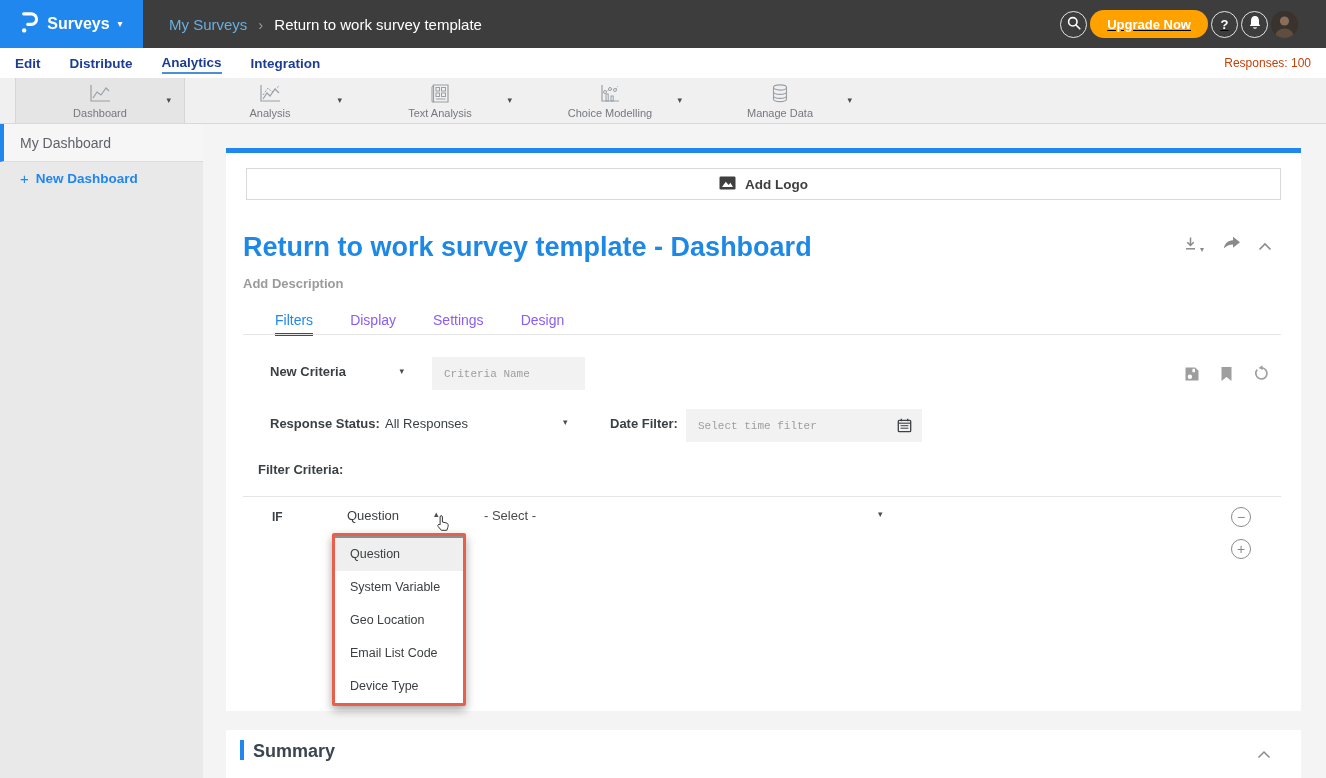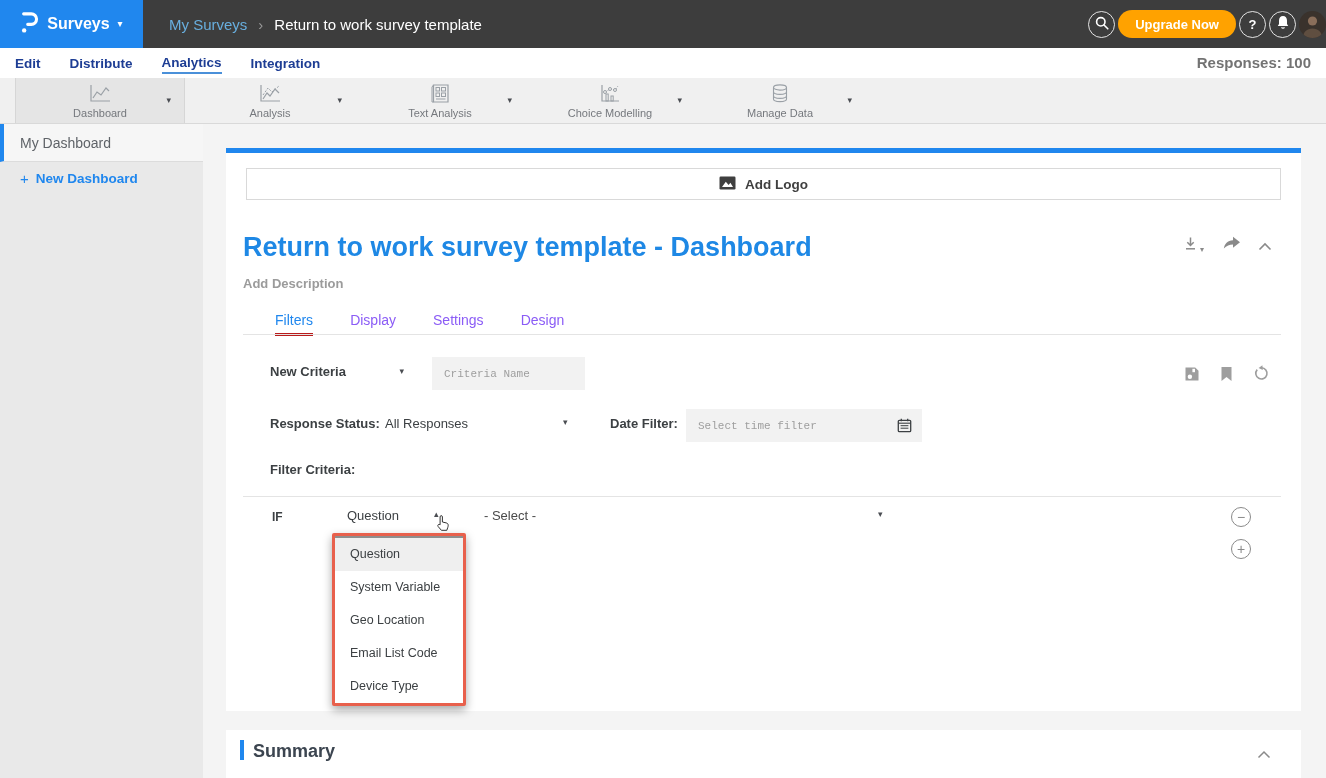--- a/index.html
+++ b/index.html
@@ -10,30 +10,30 @@
   
   .topbar { position:absolute; top:0; left:0; width:100%; height:48px; background:#3d3d3d; display:flex; align-items:center; z-index:20; }
   .logo-box { width:143px; height:48px; background:#2087ee; display:flex; align-items:center; justify-content:center; gap:8px; cursor:pointer; flex:none; }
   .product { color:#fff; font-size:16px; font-weight:600; }
   .caret { font-size:9px; line-height:1; color:#4a4d52; }
   .logo-box .caret { color:#fff; font-size:10px; }
   .breadcrumb { display:flex; align-items:center; gap:11px; margin-left:26px; font-size:15px; }
   .bc-parent { color:#68aede; cursor:pointer; text-decoration:none; }
   .bc-sep { color:#9a9a9a; font-size:15px; }
   .bc-current { color:#fff; }
-  .topbar-right { margin-left:auto; display:flex; align-items:center; gap:3px; padding-right:0; }
+  .topbar-right { margin-left:auto; display:flex; align-items:center; gap:3px; padding-right:28px;text-decoration:underline; }
   .circle-btn { width:27px; height:27px; border-radius:50%; border:1.5px solid rgba(255,255,255,.85); background:transparent; display:flex; align-items:center; justify-content:center; color:#fff; font-size:13px; font-weight:700; cursor:pointer; font-family:inherit; }
   .upgrade { height:28px; padding:0 17px; background:#ffa200; border:none; border-radius:15px; color:#fff; font-weight:700; font-size:13px; cursor:pointer; font-family:inherit; }
   .avatar { width:27px; height:27px; border-radius:50%; overflow:hidden; cursor:pointer; flex:none; }
 
   
   .subnav { position:absolute; top:48px; left:0; width:100%; height:30px; background:#fff; display:flex; align-items:center; padding-left:15px; z-index:19; }
   .subnav a { font-size:13.5px; font-weight:700; color:#1d3d94; margin-right:29px; cursor:pointer; text-decoration:none; padding:3px 0 2px; }
   .subnav a.active { border-bottom:2px solid #4a90d9; }
-  .responses { position:absolute; right:15px; top:0; line-height:30px; font-size:15px; font-weight:700; color:#737373; }
+  .responses { position:absolute; right:15px; top:0; line-height:30px; font-size:12px; font-weight:400; color:#c2410c; }
 
   
   .toolbar { position:absolute; top:78px; left:0; width:100%; height:46px; background:#f0f0f0; border-bottom:1px solid #d9d9d9; z-index:18; }
   .tool { position:absolute; top:0; width:170px; height:45px; cursor:pointer; }
   .tool.active { background:#e5e5e5; border-left:1px solid #d6d6d6; border-right:1px solid #d6d6d6; }
   .tool svg { position:absolute; left:50%; transform:translateX(-50%); top:5px; }
   .tool-label { position:absolute; bottom:4px; width:100%; text-align:center; font-size:11px; color:#75787d; }
   .tool .caret { position:absolute; right:13px; top:18px; }
   .t1{left:15px;} .t2{left:185px;} .t3{left:355px;} .t4{left:525px;} .t5{left:695px;}
 
@@ -75,21 +75,21 @@
   .row-icons > * { cursor:pointer; }
 
   .status-label { left:44px; top:268px; }
   .status-value { left:159px; top:268px; }
   .status-caret { position:absolute; left:337px; top:270px; cursor:pointer; }
   .date-label { left:384px; top:268px; }
   .date-input-wrap { position:absolute; left:460px; top:261px; width:236px; height:33px; }
   .date-input-wrap input { left:0; top:0; width:236px; padding-right:34px; }
   .cal-icon { position:absolute; right:10px; top:9px; cursor:pointer; }
 
-  .criteria-title { left:44px; top:314px; }
+  .criteria-title { left:32px; top:314px; }
 
   .if-label { left:46px; top:362px; font-size:12px; }
   .q-value { left:121px; top:360px; }
   .q-caret { position:absolute; left:208px; top:362px; cursor:pointer; }
   .sel-value { left:258px; top:360px; color:#4a4a4a; }
   .sel-caret { position:absolute; left:652px; top:362px; cursor:pointer; }
   .circle-sm { position:absolute; left:1005px; width:20px; height:20px; border:1.5px solid #8a8a8a; border-radius:50%; background:#fff; color:#8a8a8a; font-size:14px; line-height:16px; text-align:center; cursor:pointer; font-family:inherit; padding:0; }
   .minus-btn { top:359px; }
   .plus-btn { top:391px; }
 

